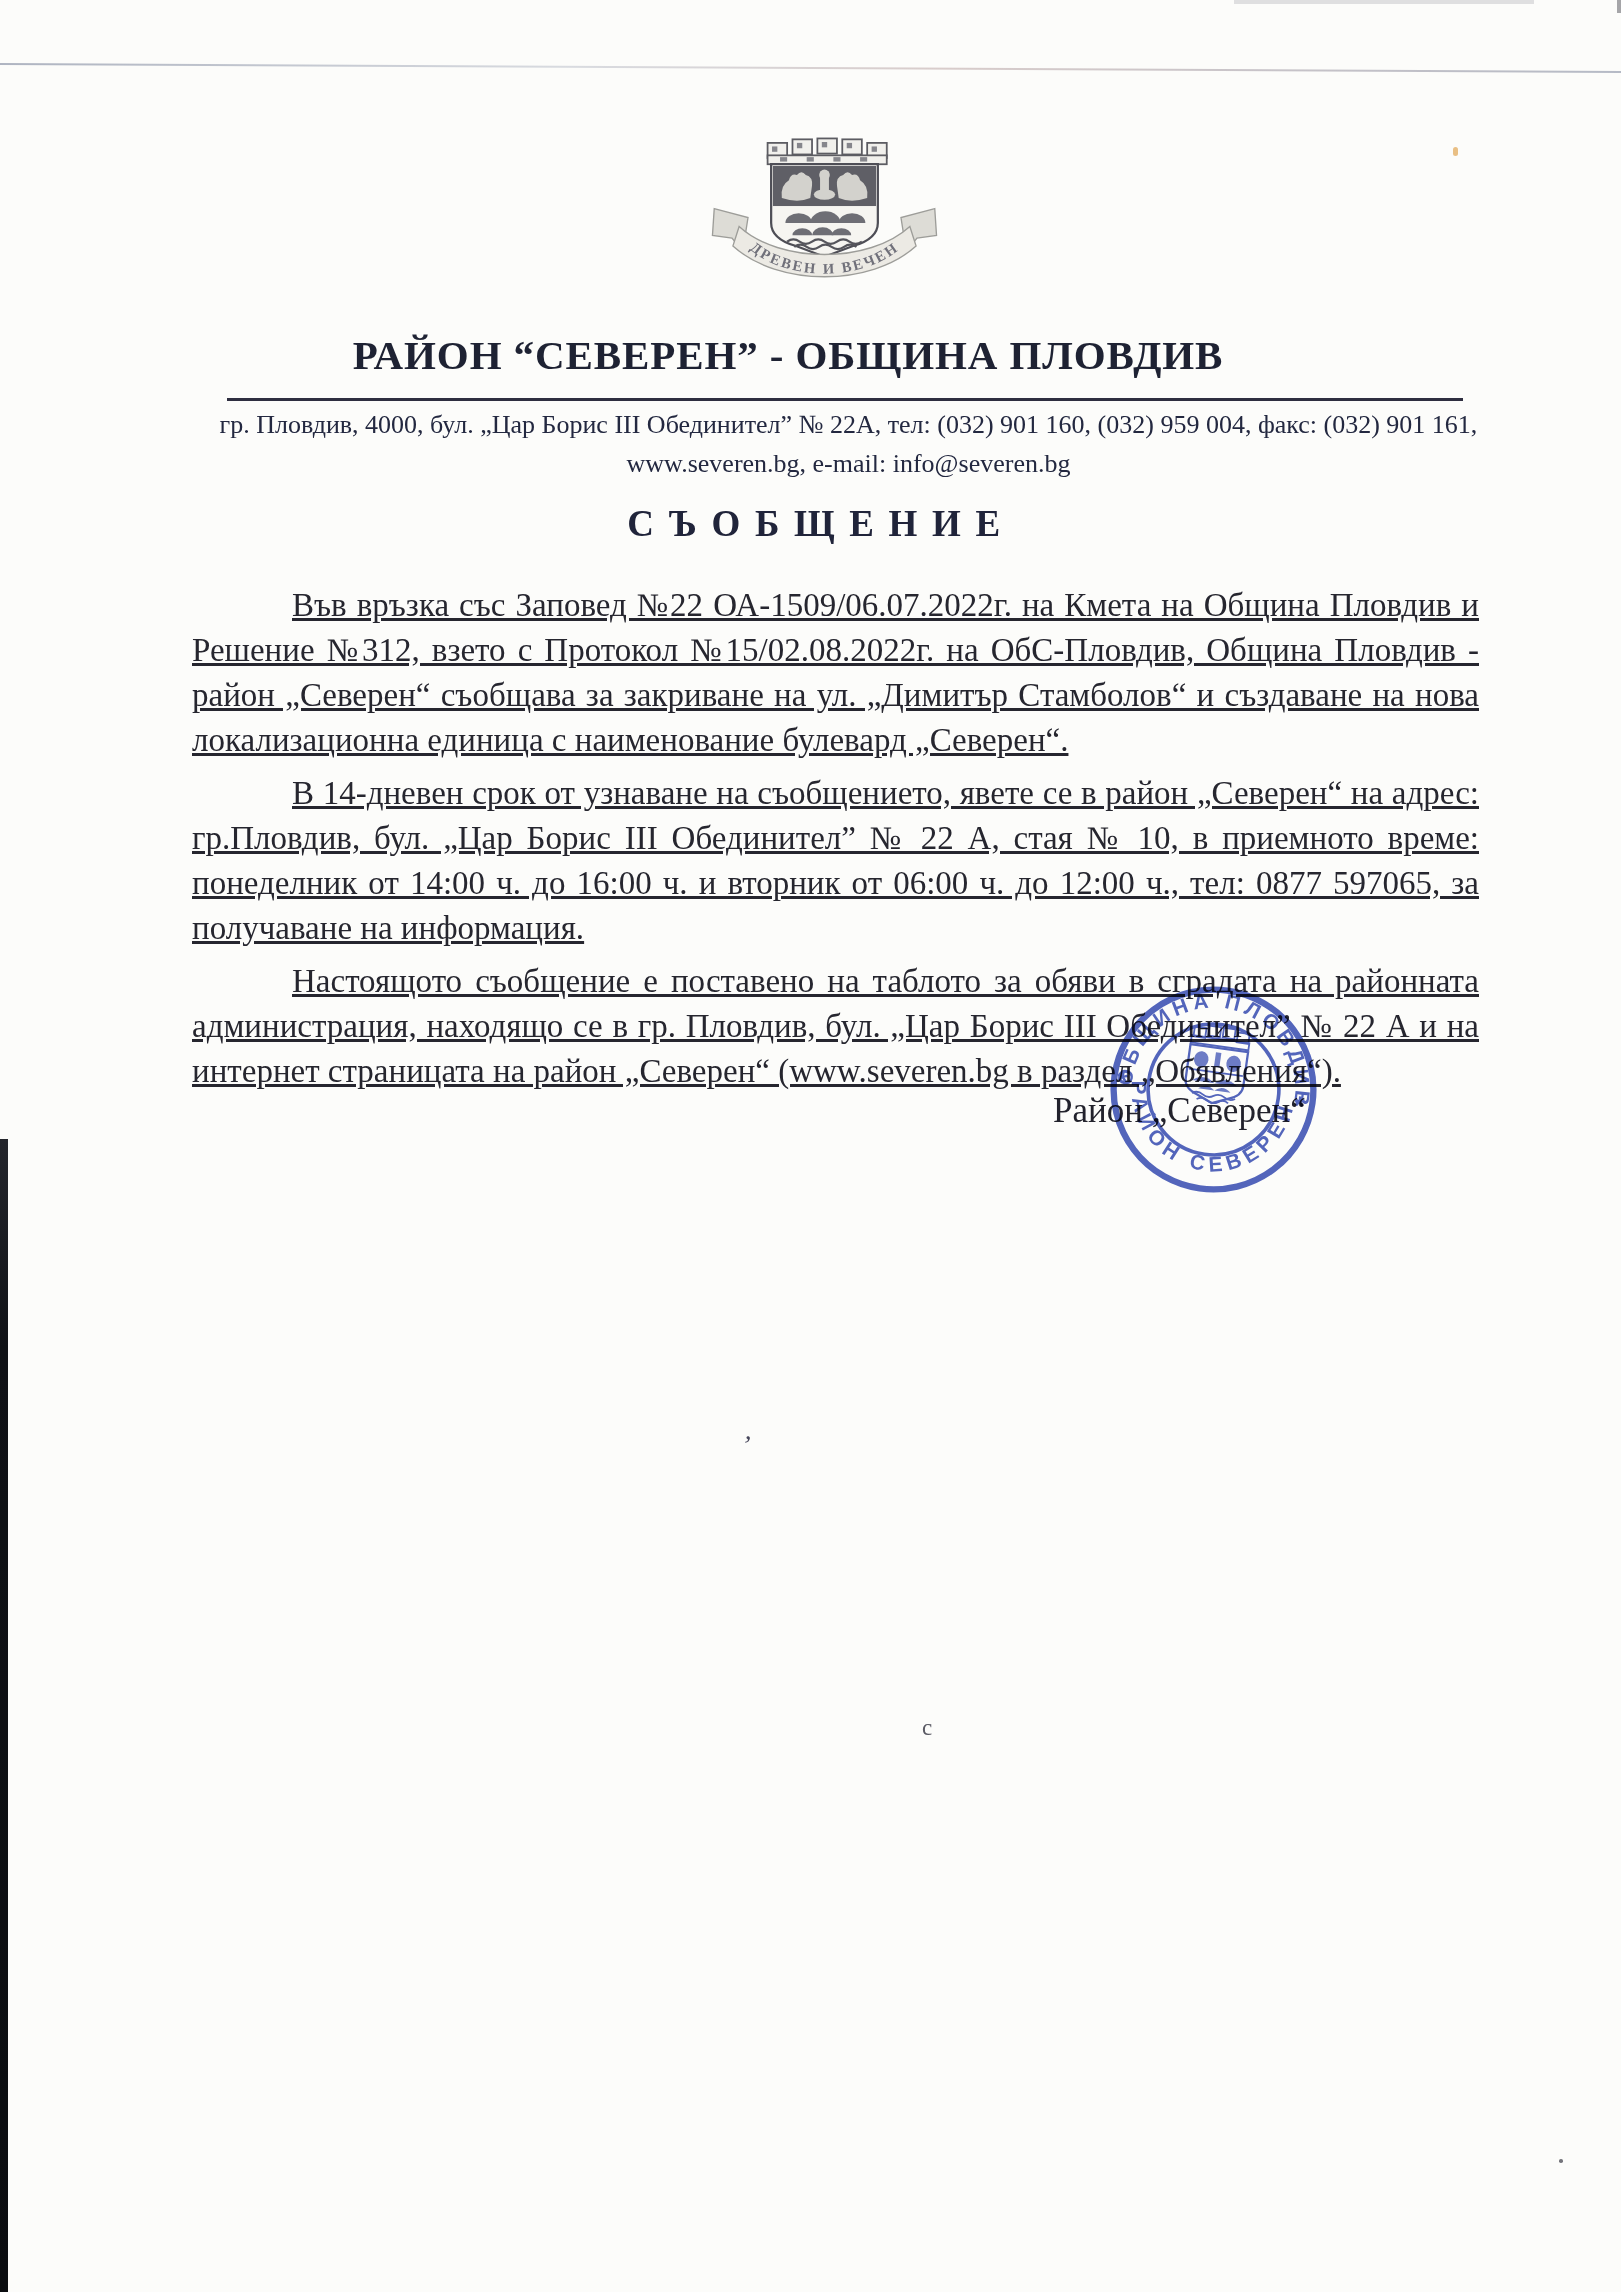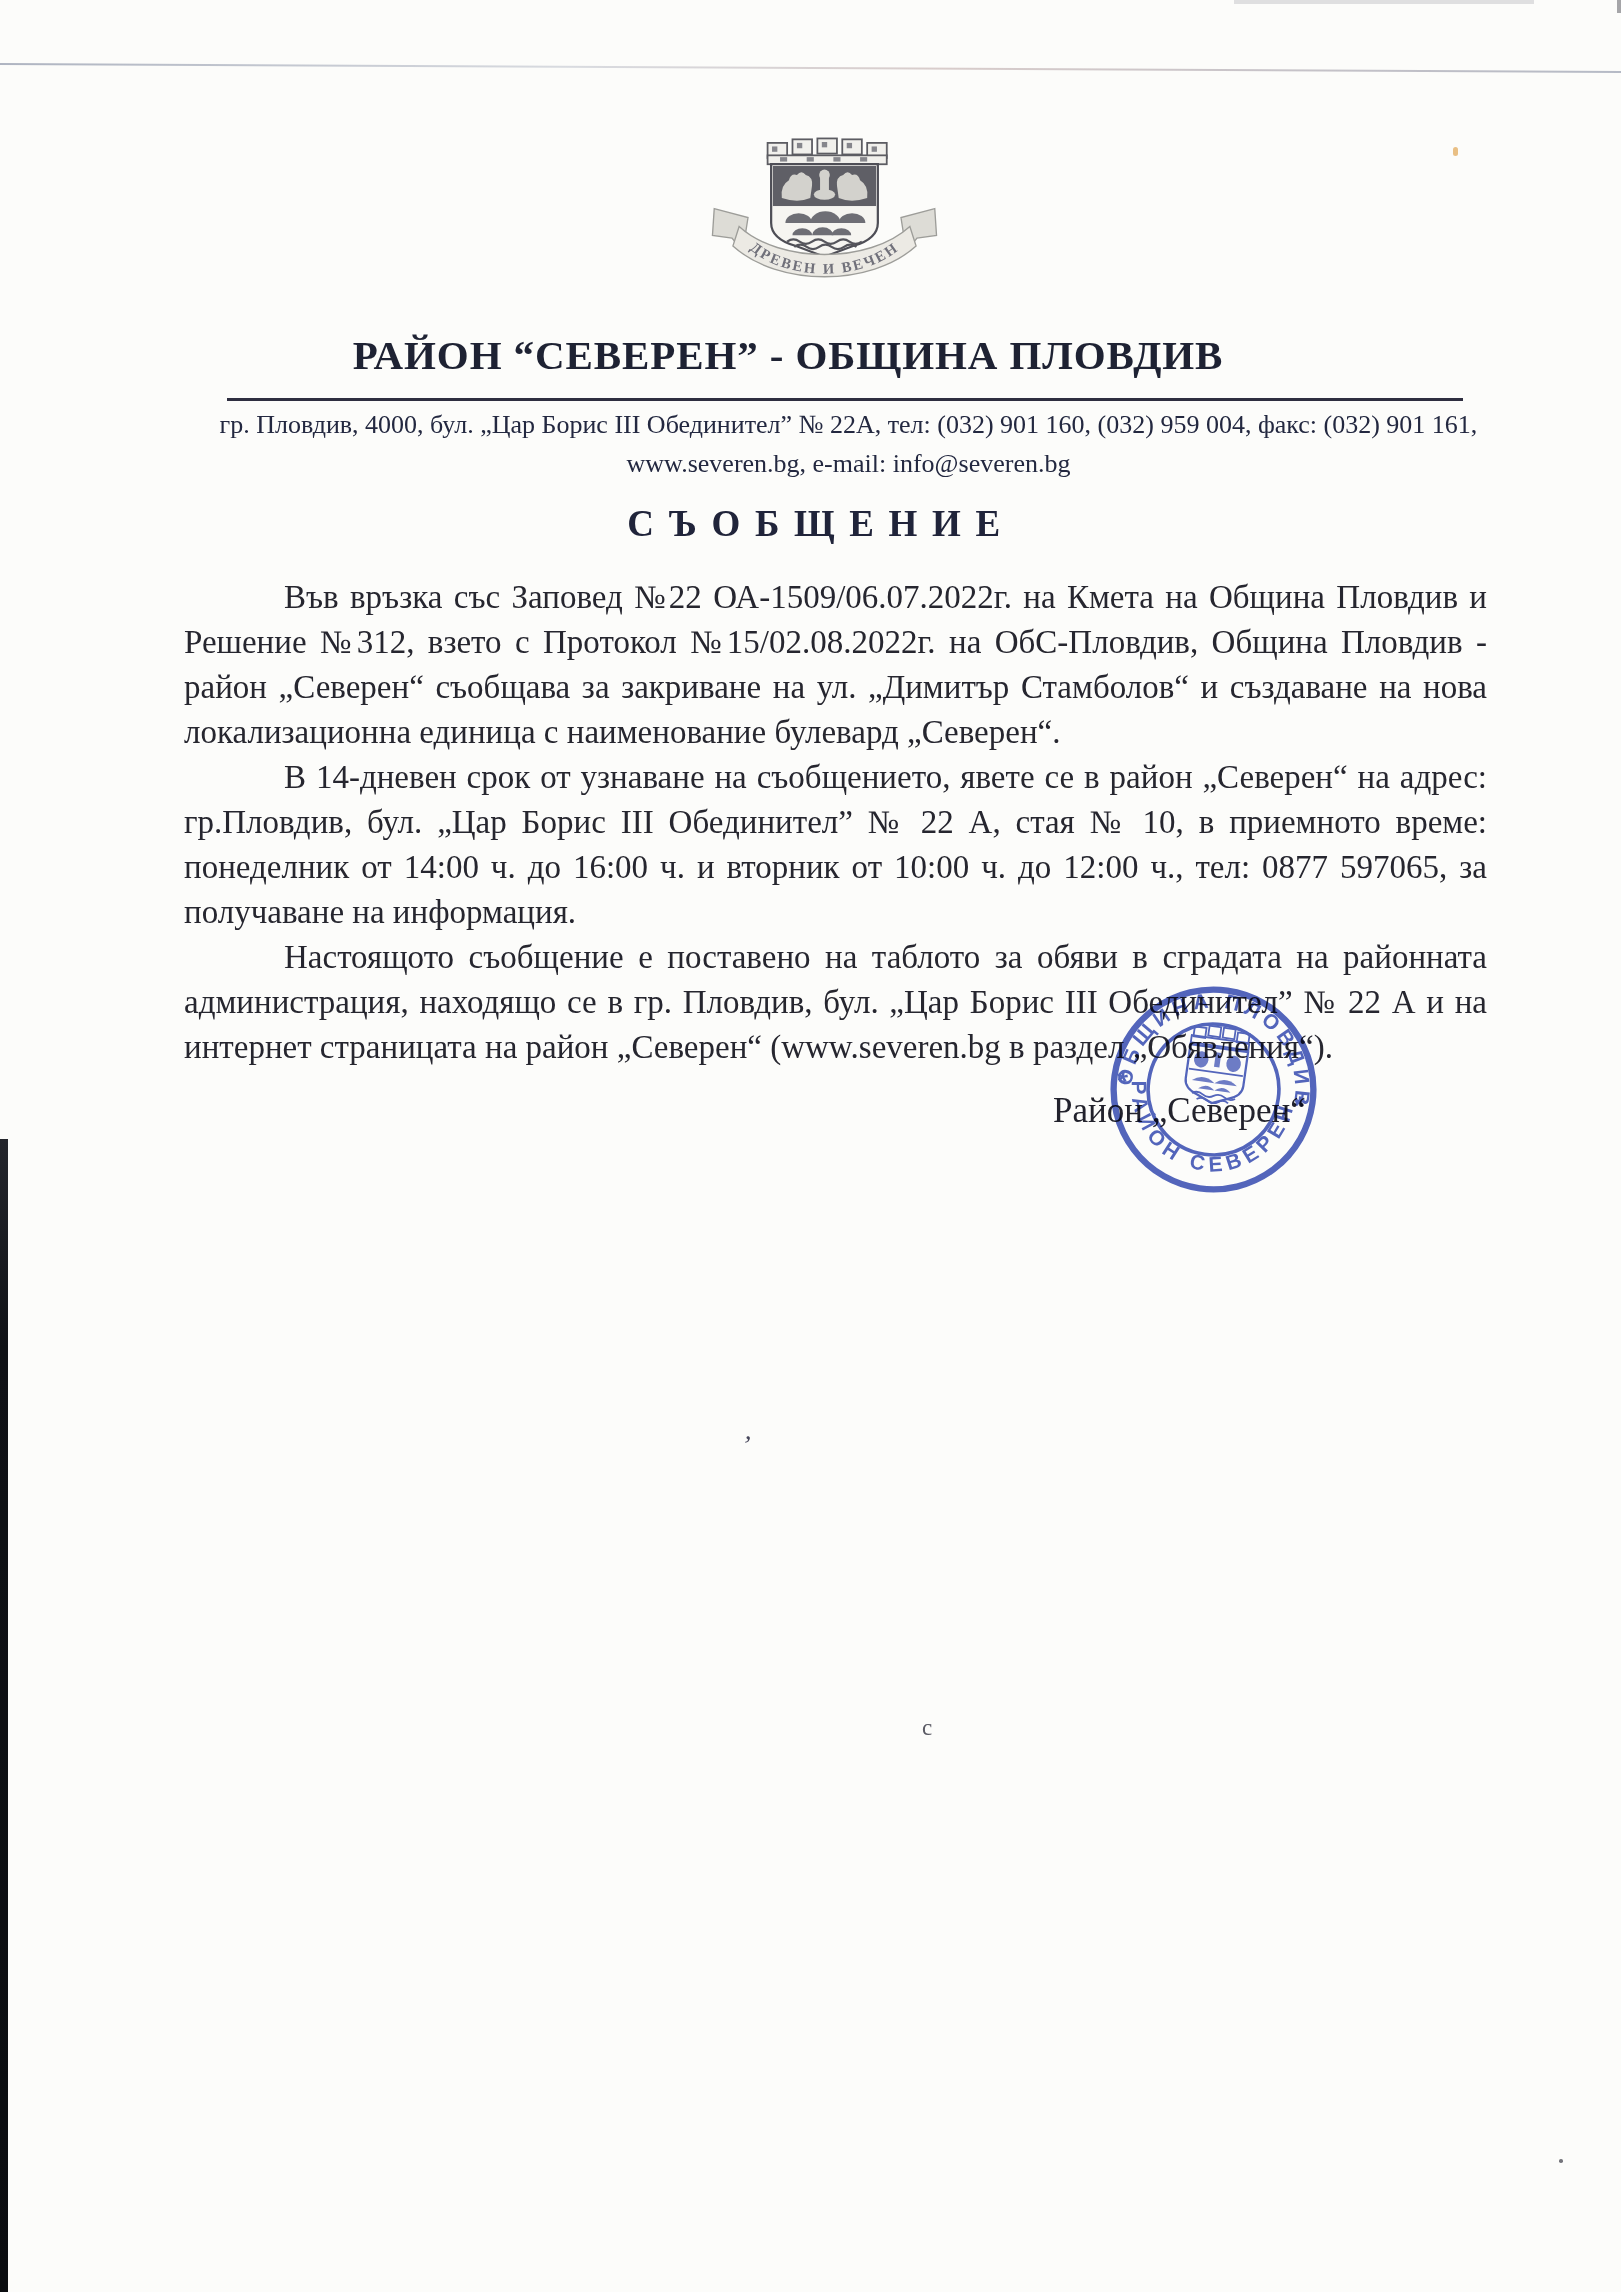--- a/index.html
+++ b/index.html
@@ -52,21 +52,21 @@
   
   .doc-title{
     position:absolute; left:0; top:502px; width:1621px;
     text-align:center; transform:translateX(4.5px);
     font-size:37px; font-weight:bold; letter-spacing:2.7px; color:#20243a;
   }
   .body-text{
     position:absolute; left:184px; top:575px; width:1303px;
     font-size:33px; line-height:45px; text-align:justify; color:#26262f;
   }
-  .body-text p{margin:0; text-indent:100px;}
+  .body-text p{margin:8px; text-indent:100px;text-decoration:underline;}
   .signature{
     position:absolute; left:1053px; top:1091px;
     font-size:35px; color:#22222c; z-index:2;
   }
   
   .stamp{
     position:absolute; left:1100px; top:976px; width:227px; height:227px;
     transform:rotate(8deg); opacity:.9; mix-blend-mode:multiply; z-index:3;
   }
   .stamp svg{width:100%; height:100%;}
@@ -146,21 +146,21 @@
   <div class="head-rule"></div>
   <div class="contact">
     <div>гр. Пловдив, 4000, бул. „Цар Борис III Обединител” № 22А, тел: (032) 901 160, (032) 959 004, факс: (032) 901 161,</div>
     <div>www.severen.bg,  e-mail: info@severen.bg</div>
   </div>
 
   <div class="doc-title">С Ъ О Б Щ Е Н И Е</div>
 
   <main class="body-text">
     <p>Във връзка със Заповед №22 ОА-1509/06.07.2022г. на Кмета на Община Пловдив и Решение №312, взето с Протокол №15/02.08.2022г. на ОбС-Пловдив,  Община Пловдив - район „Северен“ съобщава за закриване на ул. „Димитър Стамболов“ и създаване на нова локализационна единица с наименование булевард „Северен“.</p>
-    <p>В 14-дневен срок от узнаване на съобщението, явете се в район „Северен“ на адрес: гр.Пловдив, бул. „Цар Борис III Обединител” № 22 А, стая № 10, в приемното време: понеделник от 14:00 ч. до 16:00 ч. и вторник от 10:00 ч. до 12:00 ч., тел: 0877 597065, за получаване на информация.</p>
+    <p>В 14-дневен срок от узнаване на съобщението, явете се в район „Северен“ на адрес: гр.Пловдив, бул. „Цар Борис III Обединител” № 22 А, стая № 10, в приемното време: понеделник от 14:00 ч. до 16:00 ч. и вторник от 06:00 ч. до 12:00 ч., тел: 0877 597065, за получаване на информация.</p>
     <p>Настоящото съобщение е поставено на таблото за обяви в сградата на районната администрация, находящо се в гр. Пловдив, бул. „Цар Борис III Обединител” № 22 А и на интернет страницата на район „Северен“ (www.severen.bg в раздел „Обявления“).</p>
   </main>
 
   <div class="signature">Район „Северен“</div>
 
   <div class="stamp">
     <svg viewBox="0 0 250 250" xmlns="http://www.w3.org/2000/svg">
       <g stroke="#4155b8" fill="none">
         <circle cx="125" cy="125" r="110" stroke-width="7"></circle>
         <circle cx="125" cy="125" r="72" stroke-width="4"></circle>

